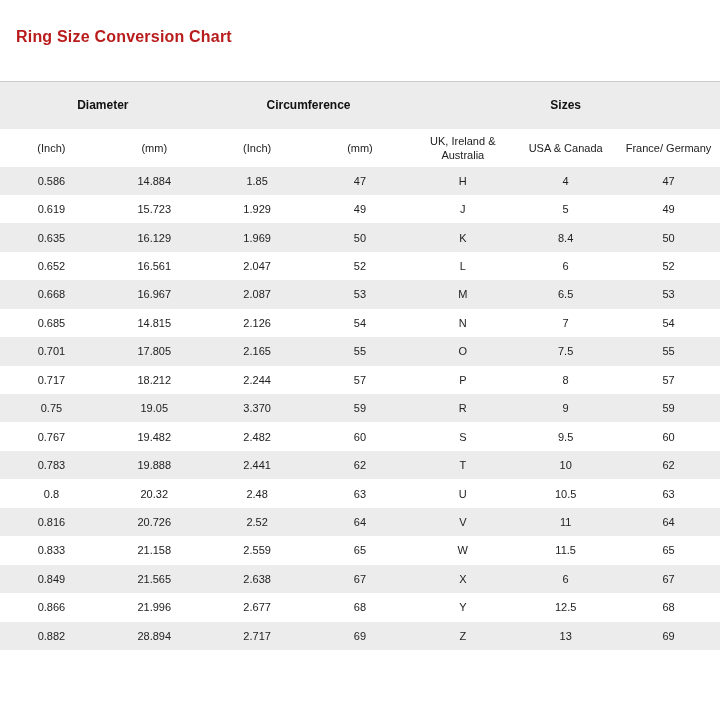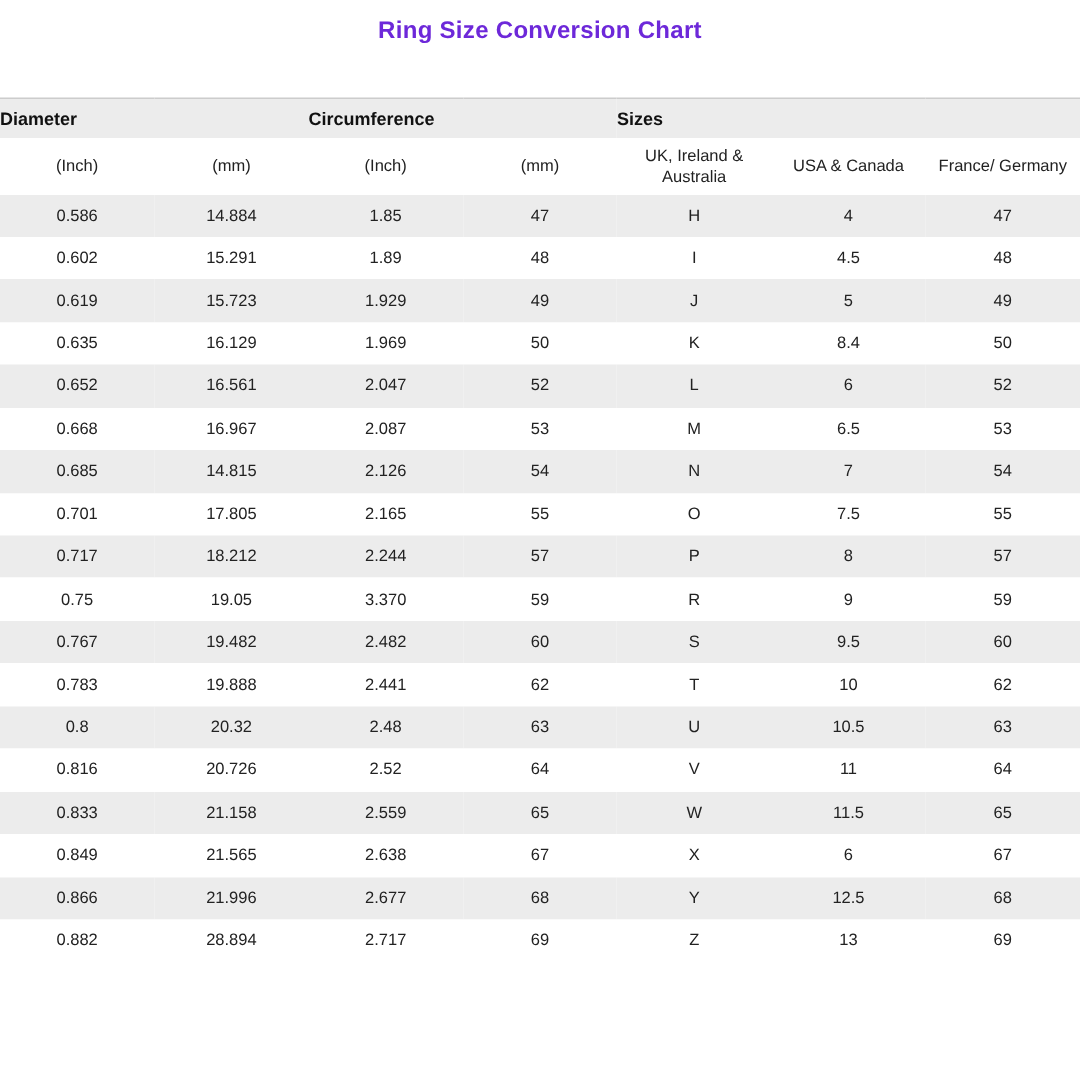--- a/index.html
+++ b/index.html
@@ -11,43 +11,43 @@
     background: #ffffff;
     font-family: "Liberation Sans", sans-serif;
     color: #222222;
   }
   .page {
     width: 720px;
     height: 720px;
     overflow: hidden;
   }
   h1.title {
-    margin: 0;
+    margin: 16px;
     padding-top: 13px;
     font-size: 16px;
     line-height: 16px;
     font-weight: bold;
-    text-align: center;
-    color: #6d28d9;
+    text-align: left;
+    color: #b91c1c;
     letter-spacing: 0.2px;
   }
   table.conversion {
     width: 720px;
     margin-top: 36px;
     border-collapse: collapse;
     table-layout: fixed;
   }
   table.conversion col { width: 14.2857%; }
   tr.group-row th {
     background: #ececec;
     border-top: 1px solid #cccccc;
-    height: 26px;
+    height: 47px;
     font-size: 12px;
     font-weight: bold;
-    text-align: left;
+    text-align: center;
     vertical-align: middle;
     color: #111111;
     padding: 0;
   }
   tr.sub-row th {
     background: #ffffff;
     height: 38px;
     font-size: 11px;
     font-weight: normal;
     text-align: center;
@@ -104,29 +104,20 @@
         <tr>
           <td>0.586</td>
           <td>14.884</td>
           <td>1.85</td>
           <td>47</td>
           <td>H</td>
           <td>4</td>
           <td>47</td>
         </tr>
         <tr>
-          <td>0.602</td>
-          <td>15.291</td>
-          <td>1.89</td>
-          <td>48</td>
-          <td>I</td>
-          <td>4.5</td>
-          <td>48</td>
-        </tr>
-        <tr>
           <td>0.619</td>
           <td>15.723</td>
           <td>1.929</td>
           <td>49</td>
           <td>J</td>
           <td>5</td>
           <td>49</td>
         </tr>
         <tr>
           <td>0.635</td>

